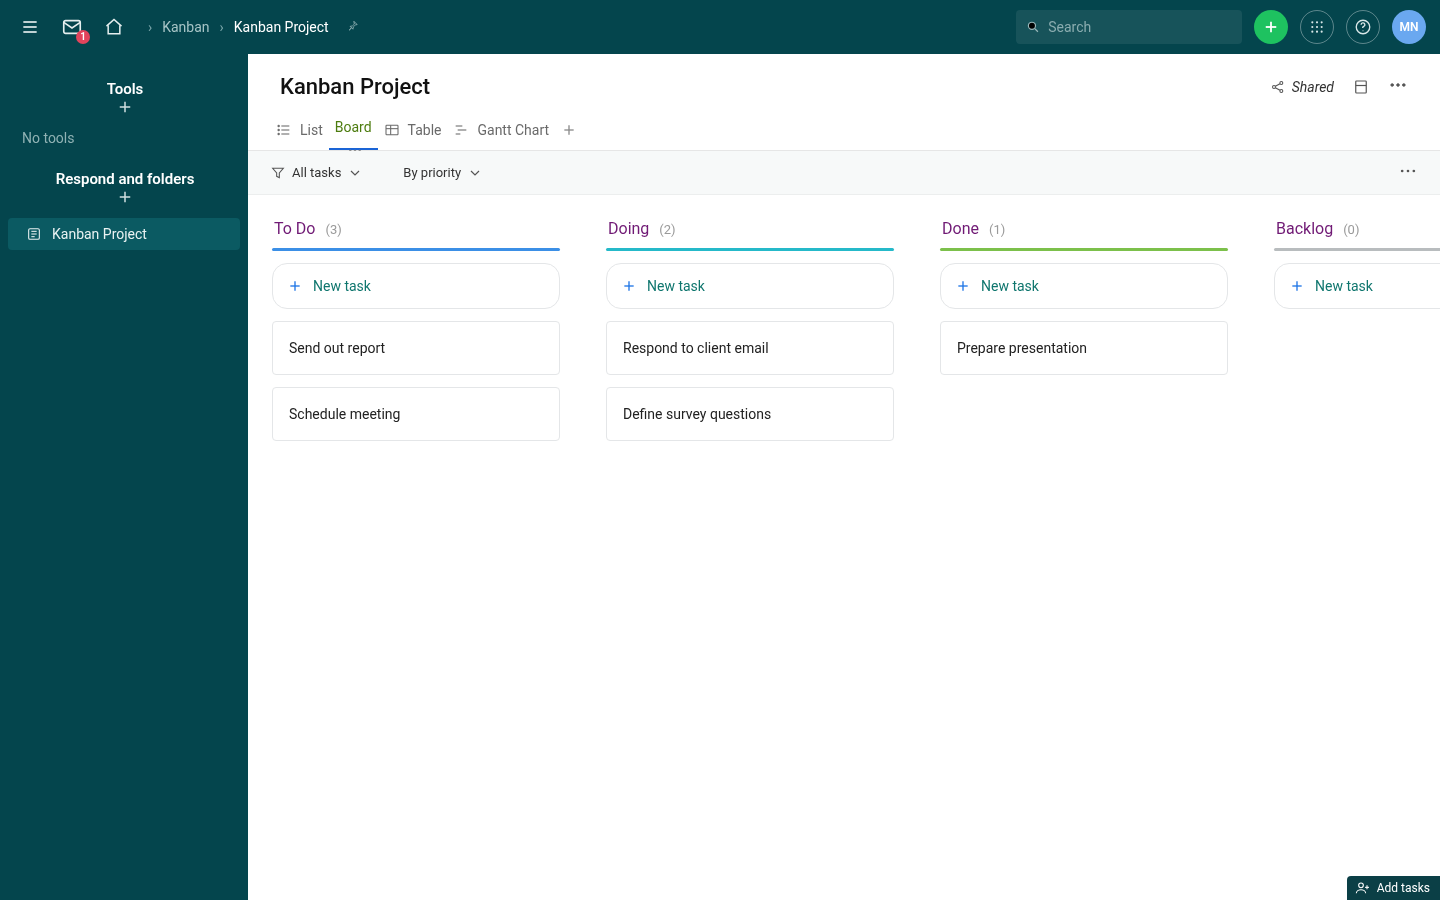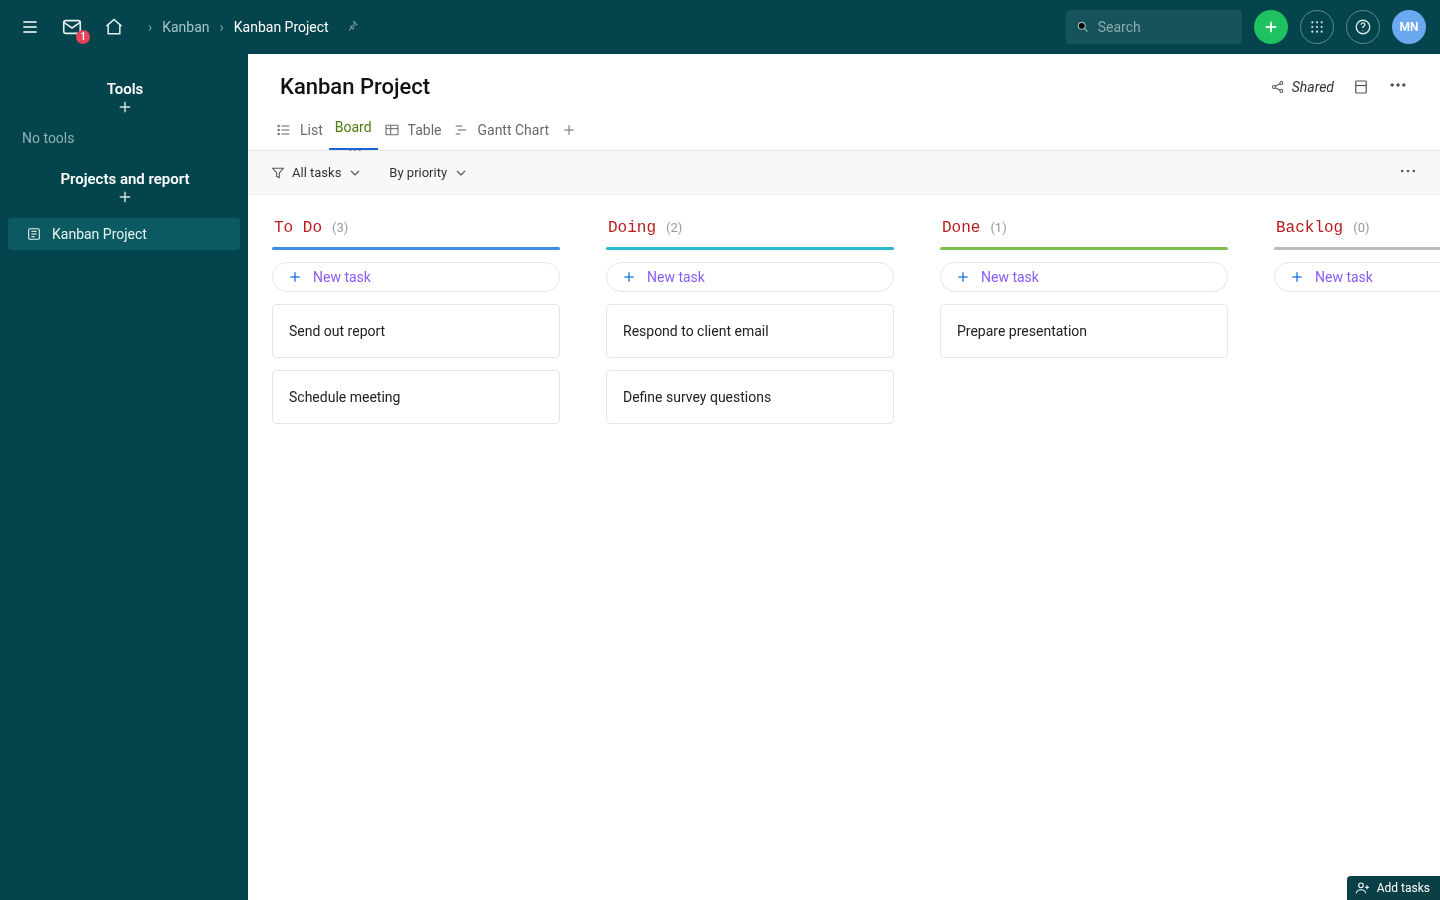--- a/index.html
+++ b/index.html
@@ -10,21 +10,21 @@
   .tb-left { display: flex; align-items: center; gap: 10px; }
   .icon-btn { width: 32px; height: 32px; display: flex; align-items: center; justify-content: center; border-radius: 4px; cursor: pointer; position: relative; }
   .icon-btn svg { stroke: #e6efef; fill: none; }
   .mail-badge { position: absolute; right: -2px; bottom: -1px; background: #e2445c; color: #fff; font-size: 10px; line-height: 14px; min-width: 14px; height: 14px; border-radius: 7px; text-align: center; padding: 0 3px; font-weight: 600;}
   .breadcrumb { display: flex; align-items: center; gap: 10px; margin-left: 8px; font-size: 14px; }
   .bc-sep { color: #7aa6aa; }
   .bc-item { color: #a7c4c6; cursor: pointer; }
   .bc-item.current { color: #ffffff; }
   .pin-icon { margin-left: 6px; cursor: pointer; opacity: .8; }
   .tb-right { margin-left: auto; display: flex; align-items: center; gap: 12px; }
-  .search-wrap { display: flex; align-items: center; background: rgba(255,255,255,0.08); height: 34px; border-radius: 4px; padding: 0 10px; width: 176px; }
+  .search-wrap { display: flex; align-items: center; background: rgba(255,255,255,0.08); height: 34px; border-radius: 4px; padding: 0 10px; width: 226px; }
   .search-wrap svg { stroke: #9ab8ba; }
   .search-wrap input { background: transparent; border: none; outline: none; color: #d9e7e8; font-size: 14px; margin-left: 8px; width: 100%; }
   .search-wrap input::placeholder { color: #8aacaf; }
   .plus-circle { width: 34px; height: 34px; border-radius: 50%; background: #1ec260; display:flex; align-items:center; justify-content:center; cursor:pointer; }
   .round-btn { width: 34px; height: 34px; border-radius: 50%; border: 1px solid rgba(255,255,255,0.35); display:flex; align-items:center; justify-content:center; cursor:pointer; }
   .avatar { width: 34px; height: 34px; border-radius: 50%; background:#6aa8f0; color:#fff; display:flex; align-items:center; justify-content:center; font-size:12px; font-weight:600; cursor:pointer; }
 
   
   .body { display:flex; height: calc(900px - 54px); }
 
@@ -48,34 +48,34 @@
 
   
   .viewtabs { display:flex; align-items:center; padding: 4px 22px 0 22px; border-bottom:1px solid #e6e6e6; height:44px; }
   .vtab { display:flex; align-items:center; gap:8px; height:100%; color:#6a6a6a; font-size:14px; cursor:pointer; padding: 0 6px; border-bottom:2px solid transparent; }
   .vtab.active { color:#4d7c0f; border-bottom:2px solid #1a64d6;flex-direction:column; }
   .vtab svg { stroke:currentColor; }
   .vtab .more svg { stroke:#8a8a8a; }
   .vtab-add { cursor:pointer; color:#8a8a8a; }
 
   
-  .filterbar { display:flex; align-items:center; gap:26px; padding: 10px 22px; background:#f7f9f9; border-bottom:1px solid #eceeee; font-size:13px; color:#333; }
+  .filterbar { display:flex; align-items:center; gap:40px; padding: 10px 22px; background:#f7f9f9; border-bottom:1px solid #eceeee; font-size:13px; color:#333; }
   .fchip { display:flex; align-items:center; gap:6px; cursor:pointer; }
   .fchip svg { stroke:#555; }
   .filterbar .dots-right { margin-left:auto; cursor:pointer; }
 
   
   .board { flex:1; overflow-x:auto; overflow-y:hidden; background:#ffffff; }
   .columns { display:flex; gap:46px; padding: 24px 24px 10px 24px; min-height:100%; }
   .col { width: 288px; flex-shrink:0; }
   .col-head { display:flex; align-items:baseline; gap:10px; padding: 0 2px 10px 2px; }
-  .col-title { font-size:16px; color:#b91c1c;font-family:Liberation Mono, monospace; }
+  .col-title { font-size:16px; color:#701a75; }
   .col-count { font-size:13px; color:#9a9a9a; }
   .col-accent { height:3px; border-radius:2px; margin-bottom:12px; }
-  .newtask-btn { border:1px solid #e4e6e8; background:#fff; border-radius:15px; height:30px; display:flex; align-items:center; gap:10px; padding:0 14px; color:#8b5cf6; font-size:14px; cursor:pointer; margin-bottom:12px; }
+  .newtask-btn { border:1px solid #e4e6e8; background:#fff; border-radius:15px; height:46px; display:flex; align-items:center; gap:10px; padding:0 14px; color:#0f766e; font-size:14px; cursor:pointer; margin-bottom:12px; }
   .newtask-btn svg { stroke:#1e74e6; }
   .card { border:1px solid #e4e6e8; background:#fff; border-radius:4px; padding:18px 16px; font-size:14px; color:#222; margin-bottom:12px; cursor:pointer; }
   .card.with-thumb { padding:10px 10px 14px 10px; }
   .thumb { height:86px; border:1px solid #eceeee; border-radius:2px; background:#f6f8f9; display:flex; gap:4px; padding:6px; margin-bottom:10px; }
   .thumb .mini { flex:1; background:#fff; border:1px solid #e8ecee; border-radius:2px; position:relative; }
   .thumb .mini::before { content:""; position:absolute; top:4px; left:4px; right:4px; height:2px; background:#cfd6da; border-radius:1px; }
   .thumb .mini.blue::before { background:#3b8fe6; }
   .thumb .mini.teal::before { background:#25b9c9; }
   .thumb .mini.green::before { background:#7cc04b; }
   .thumb .mini .ln { position:absolute; left:6px; right:20px; height:3px; background:#e2e6e9; border-radius:2px; }
@@ -173,21 +173,21 @@
       <span class="sb-plus">
         <svg class="i18" viewBox="0 0 24 24" stroke="#e9f2f2" stroke-width="2">
             <line x1="12" y1="5" x2="12" y2="19"></line>
             <line x1="5" y1="12" x2="19" y2="12"></line>
           </svg>
       </span>
     </div>
     <div class="sb-sub">No tools</div>
 
     <div class="sb-section-head">
-      <span class="title">Projects and report</span>
+      <span class="title">Respond and folders</span>
       <span class="sb-plus">
         <svg class="i18" viewBox="0 0 24 24" stroke="#e9f2f2" stroke-width="2">
             <line x1="12" y1="5" x2="12" y2="19"></line>
             <line x1="5" y1="12" x2="19" y2="12"></line>
           </svg>
       </span>
     </div>
     <div class="sb-item">
       <svg class="i16" viewBox="0 0 24 24" stroke-width="1.6" fill="none">
           <rect x="4" y="4" width="16" height="16" rx="2"></rect>

